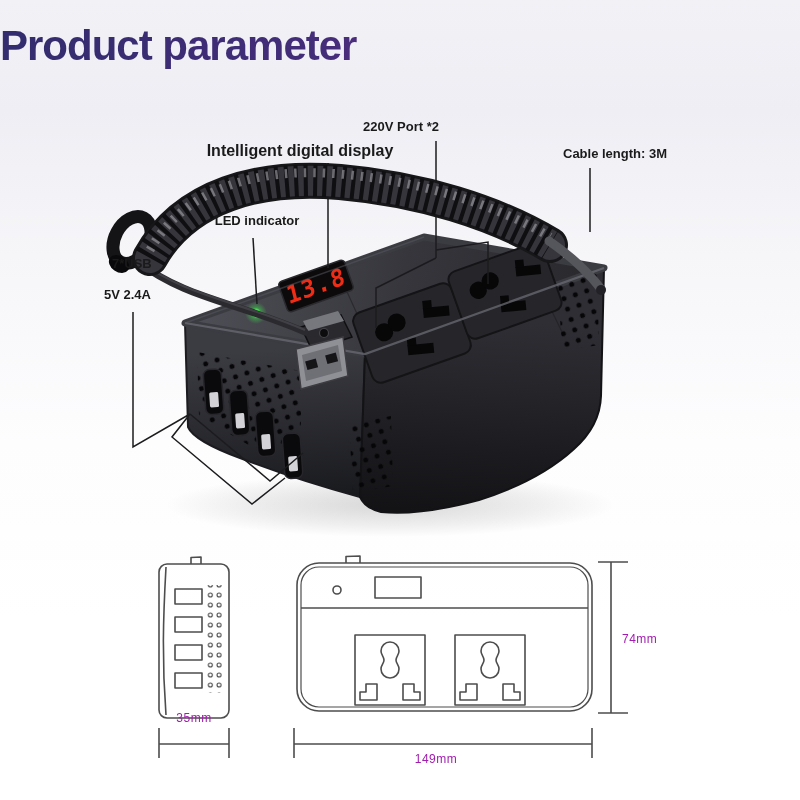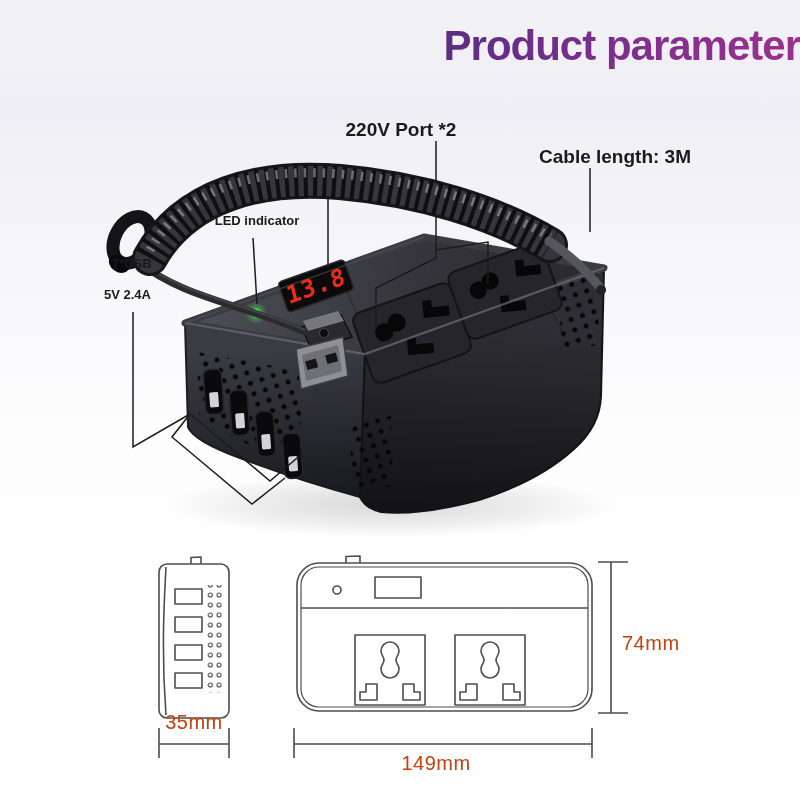--- a/index.html
+++ b/index.html
@@ -3,34 +3,34 @@
 <meta charset="utf-8">
 <style>
   html,body{margin:0;padding:0;}
   body{
     width:800px;height:800px;overflow:hidden;position:relative;
     font-family:"Liberation Sans",sans-serif;
     background:linear-gradient(180deg,#f2f1f6 0%,#efeef4 14%,#f6f6f9 32%,#fdfdfe 55%,#ffffff 78%,#ffffff 100%);
   }
   .stage{position:absolute;inset:0;}
   .page-title{
-    position:absolute;top:22px;left:0;right:0;text-align:right;
+    position:absolute;top:22px;left:0;right:0;text-align:left;
     font-size:42px;font-weight:800;letter-spacing:-1px;
     background:linear-gradient(90deg,#332c6e 2%,#442d7a 40%,#7b2e8c 75%,#9a318f 100%);
     -webkit-background-clip:text;background-clip:text;color:transparent;
   }
   .art{position:absolute;top:0;left:0;}
   .callout{
     position:absolute;color:#1a1a1a;white-space:nowrap;
     font-weight:700;font-size:13px;
   }
   .callout.centered{transform:translateX(-50%);}
-  .callout.light{font-weight:600;font-size:19px;text-align:right;}
+  .callout.light{font-weight:600;font-size:13px;text-align:right;}
   .dim-label{
-    position:absolute;color:#c2410c;font-size:20px;letter-spacing:.5px;white-space:nowrap;
+    position:absolute;color:#a21caf;font-size:12px;letter-spacing:.5px;white-space:nowrap;
   }
   .dim-label.centered{transform:translateX(-50%);}
 </style>
 </head>
 <body>
 
 <div class="stage">
 
   <div class="page-title">Product parameter</div>
 
@@ -201,20 +201,21 @@
     </g>
 
     <g stroke="#4d4d4d" stroke-width="1.6" fill="none">
       <path d="M159,728 L159,758 M229,728 L229,758 M159,744 L229,744"></path>
       <path d="M294,728 L294,758 M592,728 L592,758 M294,744 L592,744"></path>
       <path d="M598,562 L628,562 M598,713 L628,713 M611,562 L611,713"></path>
     </g>
   </svg>
 
   <div class="callout light centered" style="left:401px;top:119px">220V Port *2</div>
+  <div class="callout centered" style="left:300px;top:142px;font-size:16px">Intelligent digital display</div>
   <div class="callout light centered" style="left:615px;top:146px">Cable length: 3M</div>
   <div class="callout centered" style="left:257px;top:213px">LED indicator</div>
   <div class="callout" style="left:112px;top:256px">7*USB</div>
   <div class="callout" style="left:104px;top:287px">5V 2.4A</div>
 
   <div class="dim-label centered" style="left:194px;top:711px">35mm</div>
   <div class="dim-label centered" style="left:436px;top:752px">149mm</div>
   <div class="dim-label" style="left:622px;top:632px">74mm</div>
 </div>
 

